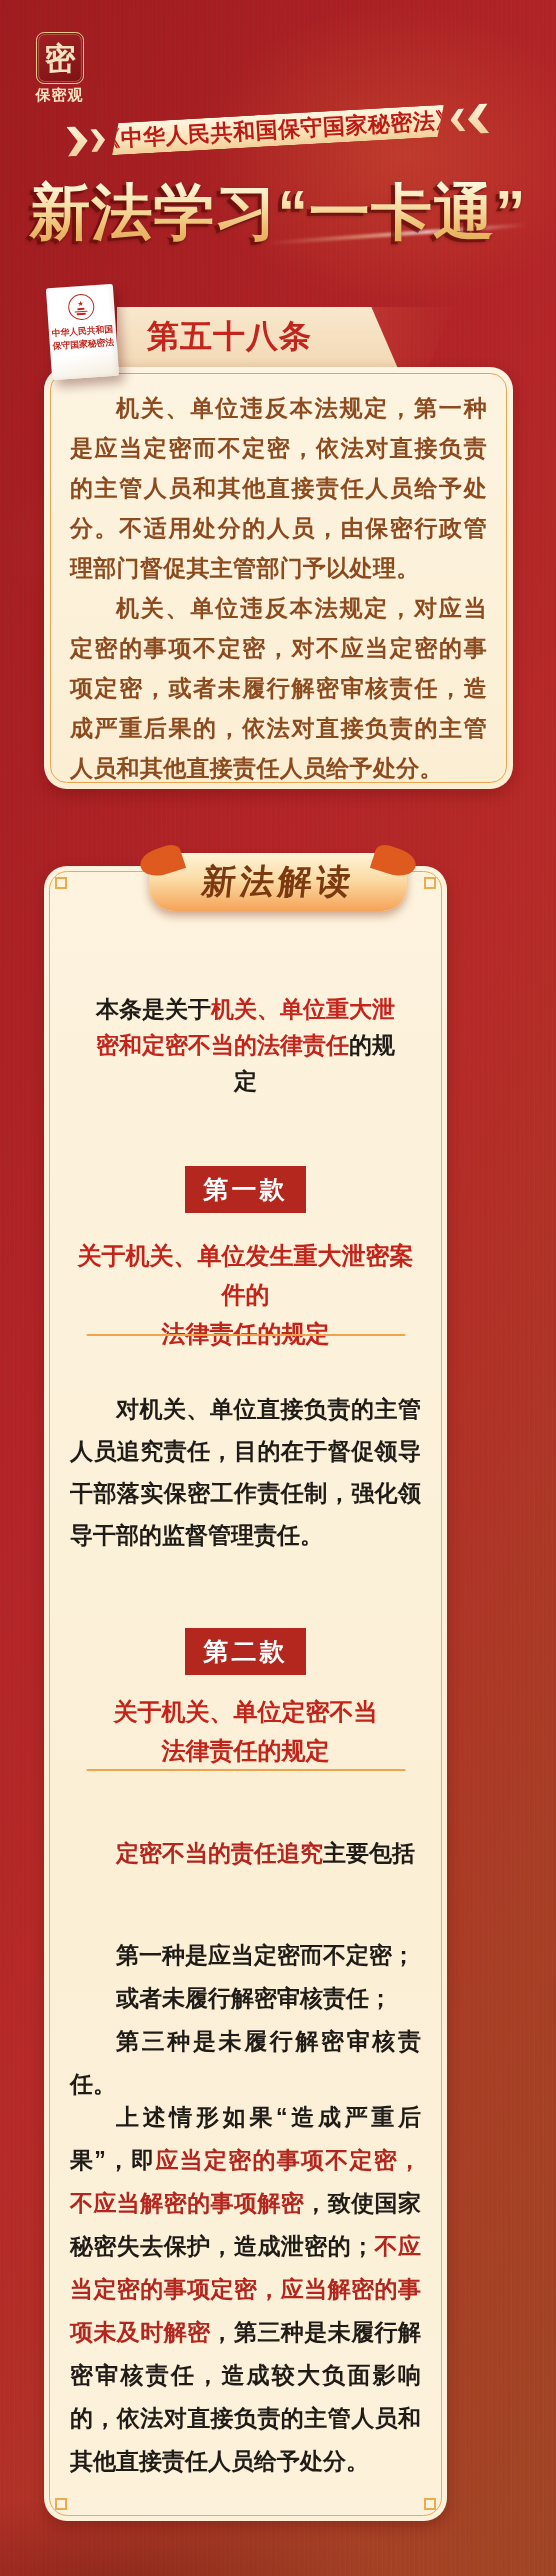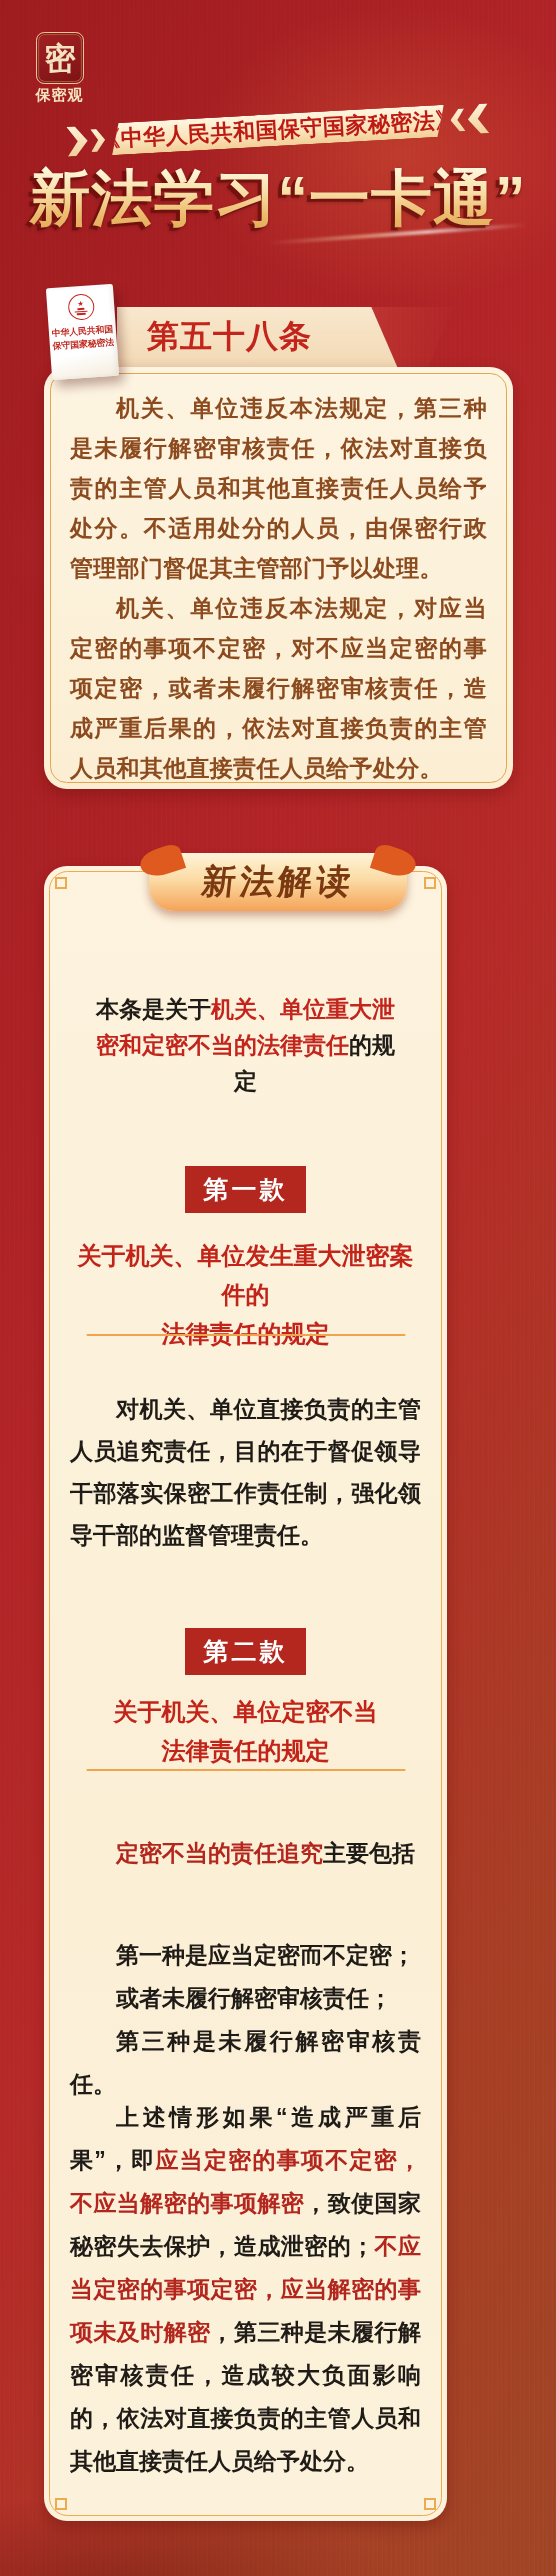--- a/index.html
+++ b/index.html
@@ -57,21 +57,21 @@
   .banner-strip{
     width:334px;height:32px;display:flex;align-items:center;justify-content:center;
     background:linear-gradient(180deg,#fff6e0 0%,#f9e2b8 62%,#f2ce97 100%);
     clip-path:polygon(8.2px 0,100% 0,calc(100% - 8.2px) 100%,0 100%);
     box-shadow:0 4.1px 7.2px rgba(60,0,0,.4);
   }
   .banner-text{font-size:22px;font-weight:900;color:#be1a14;letter-spacing:0.5px;white-space:nowrap;}
 
   
   .main-title{
-    position:absolute;top:160px;left:0;width:100%;text-align:center;z-index:2;
+    position:absolute;top:174px;left:0;width:100%;text-align:center;z-index:2;
     font-size:61px;font-weight:900;letter-spacing:1px;line-height:1.25;white-space:nowrap;
     background:linear-gradient(180deg,#fff8e0 10%,#f9e3ae 38%,#ecbb6d 72%,#e0a551 100%);
     -webkit-background-clip:text;background-clip:text;color:transparent;
     filter:drop-shadow(-3.1px 3.6px 0.5px rgba(105,12,9,.72)) drop-shadow(0 1px 1.5px rgba(0,0,0,.25));
   }
 
   
   .tab-back{
     position:absolute;left:278px;top:307px;width:175px;height:60px;z-index:2;
     background:linear-gradient(100deg,rgba(255,190,160,.35),rgba(255,130,95,.14) 60%,transparent);
@@ -207,21 +207,21 @@
       <span class="emb-bar emb-b3"></span>
     </div>
     <div class="booklet-title">
       <span>中华人民共和国</span><br>
       <span>保守国家秘密法</span>
     </div>
   </div>
 
   <div class="card1">
     <div class="card1-body">
-      <p>机关、单位违反本法规定，第三种是未履行解密审核责任，依法对直接负责的主管人员和其他直接责任人员给予处分。不适用处分的人员，由保密行政管理部门督促其主管部门予以处理。</p>
+      <p>机关、单位违反本法规定，第一种是应当定密而不定密，依法对直接负责的主管人员和其他直接责任人员给予处分。不适用处分的人员，由保密行政管理部门督促其主管部门予以处理。</p>
       <p>机关、单位违反本法规定，对应当定密的事项不定密，对不应当定密的事项定密，或者未履行解密审核责任，造成严重后果的，依法对直接负责的主管人员和其他直接责任人员给予处分。</p>
     </div>
   </div>
 
   <div class="ribbon">
     <span class="ribbon-label">新法解读</span>
   </div>
 
   <div class="card2">
     <div class="card2-frame"></div>

